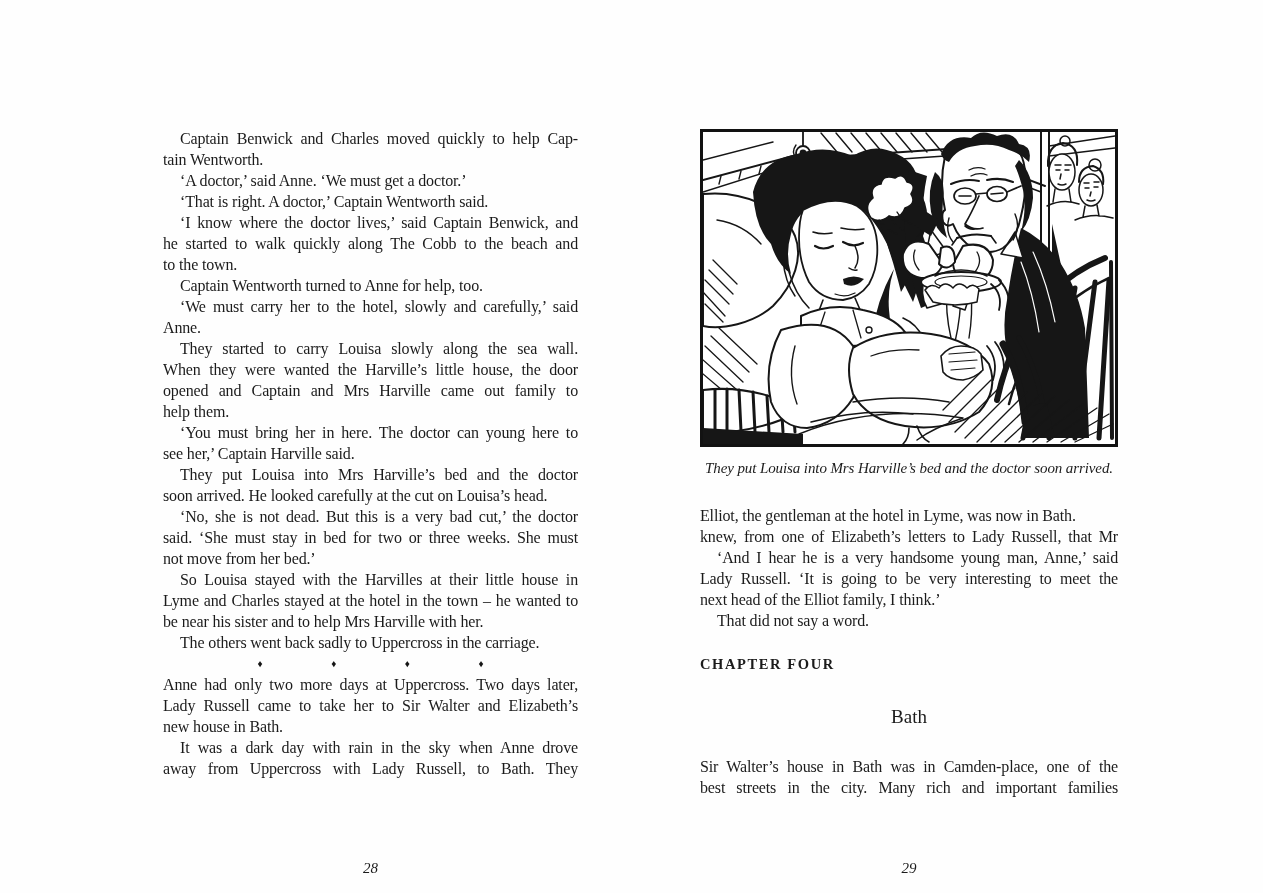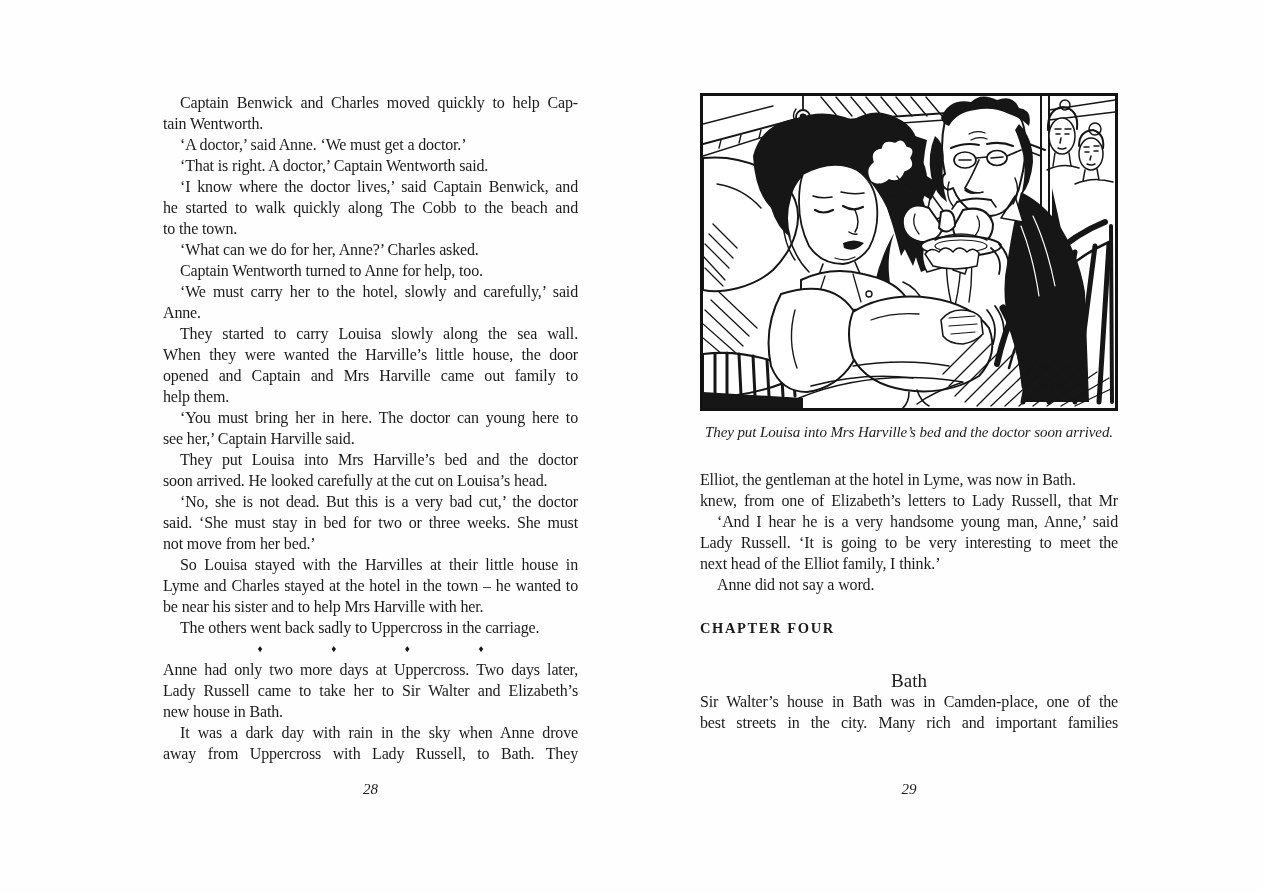--- a/index.html
+++ b/index.html
@@ -3,37 +3,37 @@
 <meta charset="utf-8">
 <title>Book Page Spread</title>
 <style>
   html,body{margin:0;padding:0;}
   body{
     width:1263px;height:893px;position:relative;
     background:#fefefe;overflow:hidden;
     font-family:"Liberation Serif","DejaVu Serif",serif;
     color:#1b1b1b;
   }
-  .abs{position:absolute;}
+  .abs{position:absolute;margin-top:36px;}
   
   .textblock{font-size:16px;}
   .line{
     height:21px;line-height:21px;white-space:nowrap;
     text-align:justify;text-align-last:justify;
     letter-spacing:-0.15px;
   }
   .line.end{text-align-last:left;}
   .line.ind{text-indent:17px;}
   .sepRow{height:21px;display:flex;align-items:center;}
   .sepInner{width:226px;margin:0 auto;display:flex;justify-content:space-between;}
   .sepInner span{font-size:10px;line-height:21px;color:#151515;}
   .leftText{left:163px;top:92px;width:415px;}
   .rightText{left:700px;top:469px;width:418px;}
-  .chapterText{left:700px;top:691px;width:418px;}
-  .pagenum{width:418px;text-align:center;font-style:italic;font-size:15px;top:781px;}
+  .chapterText{left:700px;top:720px;width:418px;}
+  .pagenum{width:418px;text-align:center;font-style:italic;font-size:15px;top:824px;}
   .pagenumL{left:163px;width:415px;}
   .pagenumR{left:700px;}
   .caption{
     left:700px;top:424px;width:418px;text-align:center;
     font-style:italic;font-size:15px;letter-spacing:-0.1px;
   }
   .chapterHeading{
     left:700px;top:620px;width:418px;
     font-weight:bold;font-size:14.5px;letter-spacing:1.6px;
   }
@@ -52,21 +52,20 @@
 <body>
 
 <div class="abs textblock leftText">
   <div class="line ind">Captain Benwick and Charles moved quickly to help Cap-</div>
   <div class="line end">tain Wentworth.</div>
   <div class="line ind end">‘A doctor,’ said Anne. ‘We must get a doctor.’</div>
   <div class="line ind end">‘That is right. A doctor,’ Captain Wentworth said.</div>
   <div class="line ind">‘I know where the doctor lives,’ said Captain Benwick, and</div>
   <div class="line">he started to walk quickly along The Cobb to the beach and</div>
   <div class="line end">to the town.</div>
-  <div class="line ind end">‘What can we do for her, Anne?’ Charles asked.</div>
   <div class="line ind end">Captain Wentworth turned to Anne for help, too.</div>
   <div class="line ind">‘We must carry her to the hotel, slowly and carefully,’ said</div>
   <div class="line end">Anne.</div>
   <div class="line ind">They started to carry Louisa slowly along the sea wall.</div>
   <div class="line">When they were wanted the Harville’s little house, the door</div>
   <div class="line">opened and Captain and Mrs Harville came out family to</div>
   <div class="line end">help them.</div>
   <div class="line ind">‘You must bring her in here. The doctor can young here to</div>
   <div class="line end">see her,’ Captain Harville said.</div>
   <div class="line ind">They put Louisa into Mrs Harville’s bed and the doctor</div>
@@ -243,21 +242,21 @@
 </div>
 
 <div class="abs caption">They put Louisa into Mrs Harville’s bed and the doctor soon arrived.</div>
 
 <div class="abs textblock rightText">
   <div class="line end">Elliot, the gentleman at the hotel in Lyme, was now in Bath.</div>
   <div class="line">knew, from one of Elizabeth’s letters to Lady Russell, that Mr</div>
   <div class="line ind">‘And I hear he is a very handsome young man, Anne,’ said</div>
   <div class="line">Lady Russell. ‘It is going to be very interesting to meet the</div>
   <div class="line end">next head of the Elliot family, I think.’</div>
-  <div class="line ind end">Anne did not say a word.</div>
+  <div class="line ind end">That did not say a word.</div>
 </div>
 
 <div class="abs chapterHeading">CHAPTER FOUR</div>
 <div class="abs chapterTitle">Bath</div>
 
 <div class="abs textblock chapterText">
   <div class="line">Sir Walter’s house in Bath was in Camden-place, one of the</div>
   <div class="line">best streets in the city. Many rich and important families</div>
 </div>
 

